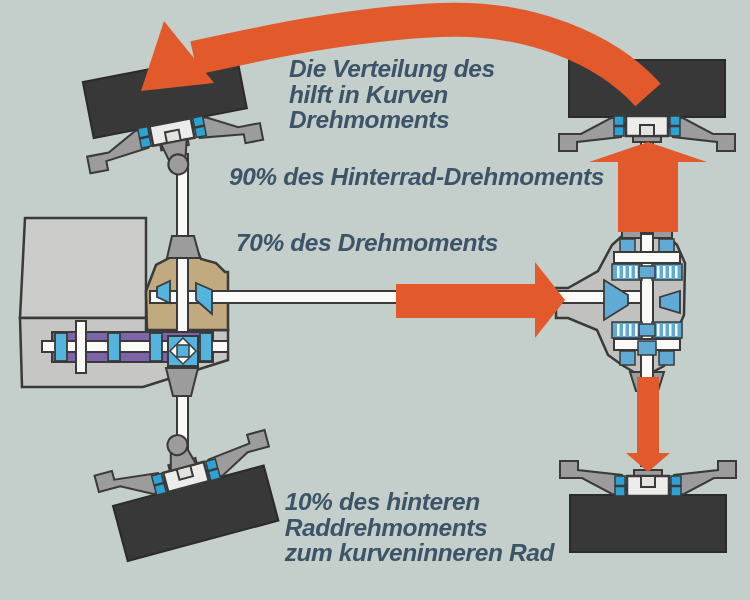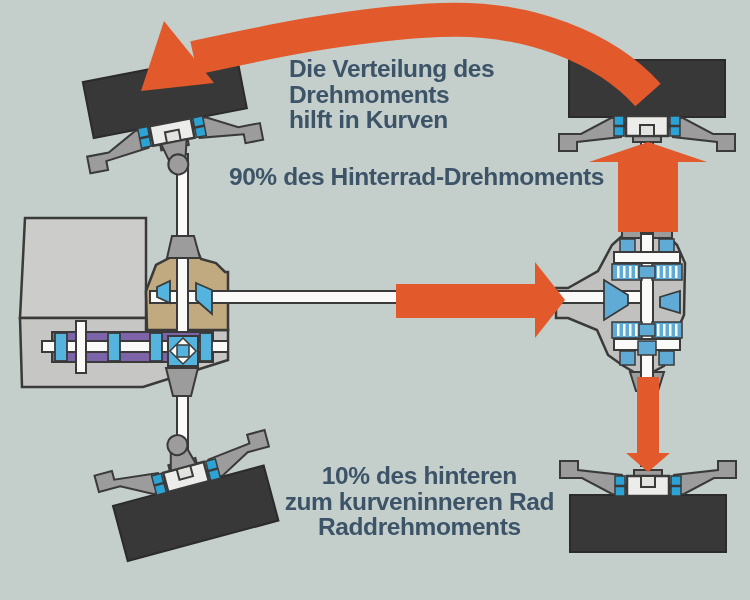--- a/index.html
+++ b/index.html
@@ -1,32 +1,32 @@
 <!DOCTYPE html>
 <html><head>
 <meta charset="utf-8">
 <style>
   html,body{margin:0;padding:0;}
   body{
     width:750px;height:600px;position:relative;overflow:hidden;
     background:#c4cfcc;
     font-family:"Liberation Sans",sans-serif;
   }
-  #stage{position:absolute;left:0;top:0;width:750px;height:515px;}
+  #stage{position:absolute;left:0;top:0;width:750px;height:515px;font-style:italic;}
   svg{position:absolute;left:0;top:0;}
   .label{
     position:absolute;
     color:#3d5468;
     font-size:24.5px;
     line-height:25.5px;
     font-weight:700;
     letter-spacing:-0.4px;
     white-space:nowrap;
   }
-  .label.right{text-align:center;}
+  .label.right{text-align:left;}
 </style>
 </head>
 <body>
 
 <div id="stage">
 
 <svg width="750" height="600" viewBox="0 0 750 600">
   <defs>
     <g id="tpl-wheel">
       <rect x="-78" y="-66" width="156" height="57" fill="#383838" stroke="#2b2b2b" stroke-width="2"></rect>
@@ -137,30 +137,31 @@
   <polygon points="618,232 618,162 589,162 648,142 707,162 678,162 678,232" fill="#e25a2b"></polygon>
   <polygon points="637,377 659,377 659,453 670,453 648,472 626,453 637,453" fill="#e25a2b"></polygon>
   <g>
     <path d="M648,95 C606,48 528,16 440,20 C348,24 258,44 194,58" fill="none" stroke="#e25a2b" stroke-width="34"></path>
     <polygon points="141,91 164,21 214,83" fill="#e25a2b"></polygon>
   </g>
 </svg>
 
 <div class="label" style="left:289px;top:56px;">
   <div>Die Verteilung des</div>
+  <div>hilft in Kurven</div>
   <div>Drehmoments</div>
-  <div>hilft in Kurven</div>
 </div>
 
 <div class="label right" style="right:146px;top:164px;">
   <div>90% des Hinterrad-Drehmoments</div>
 </div>
 
 <div class="label" style="left:236px;top:230px;">
+  <div>70% des Drehmoments</div>
 </div>
 
-<div class="label right" style="right:196px;top:463px;">
+<div class="label right" style="right:196px;top:489px;">
   <div>10% des hinteren</div>
+  <div>Raddrehmoments</div>
   <div>zum kurveninneren Rad</div>
-  <div>Raddrehmoments</div>
 </div>
 
 </div>
 
 </body></html>

